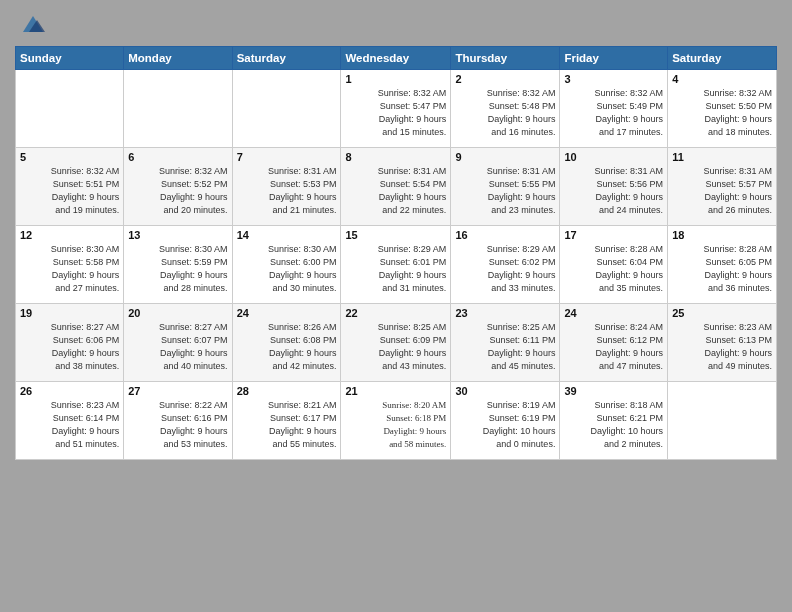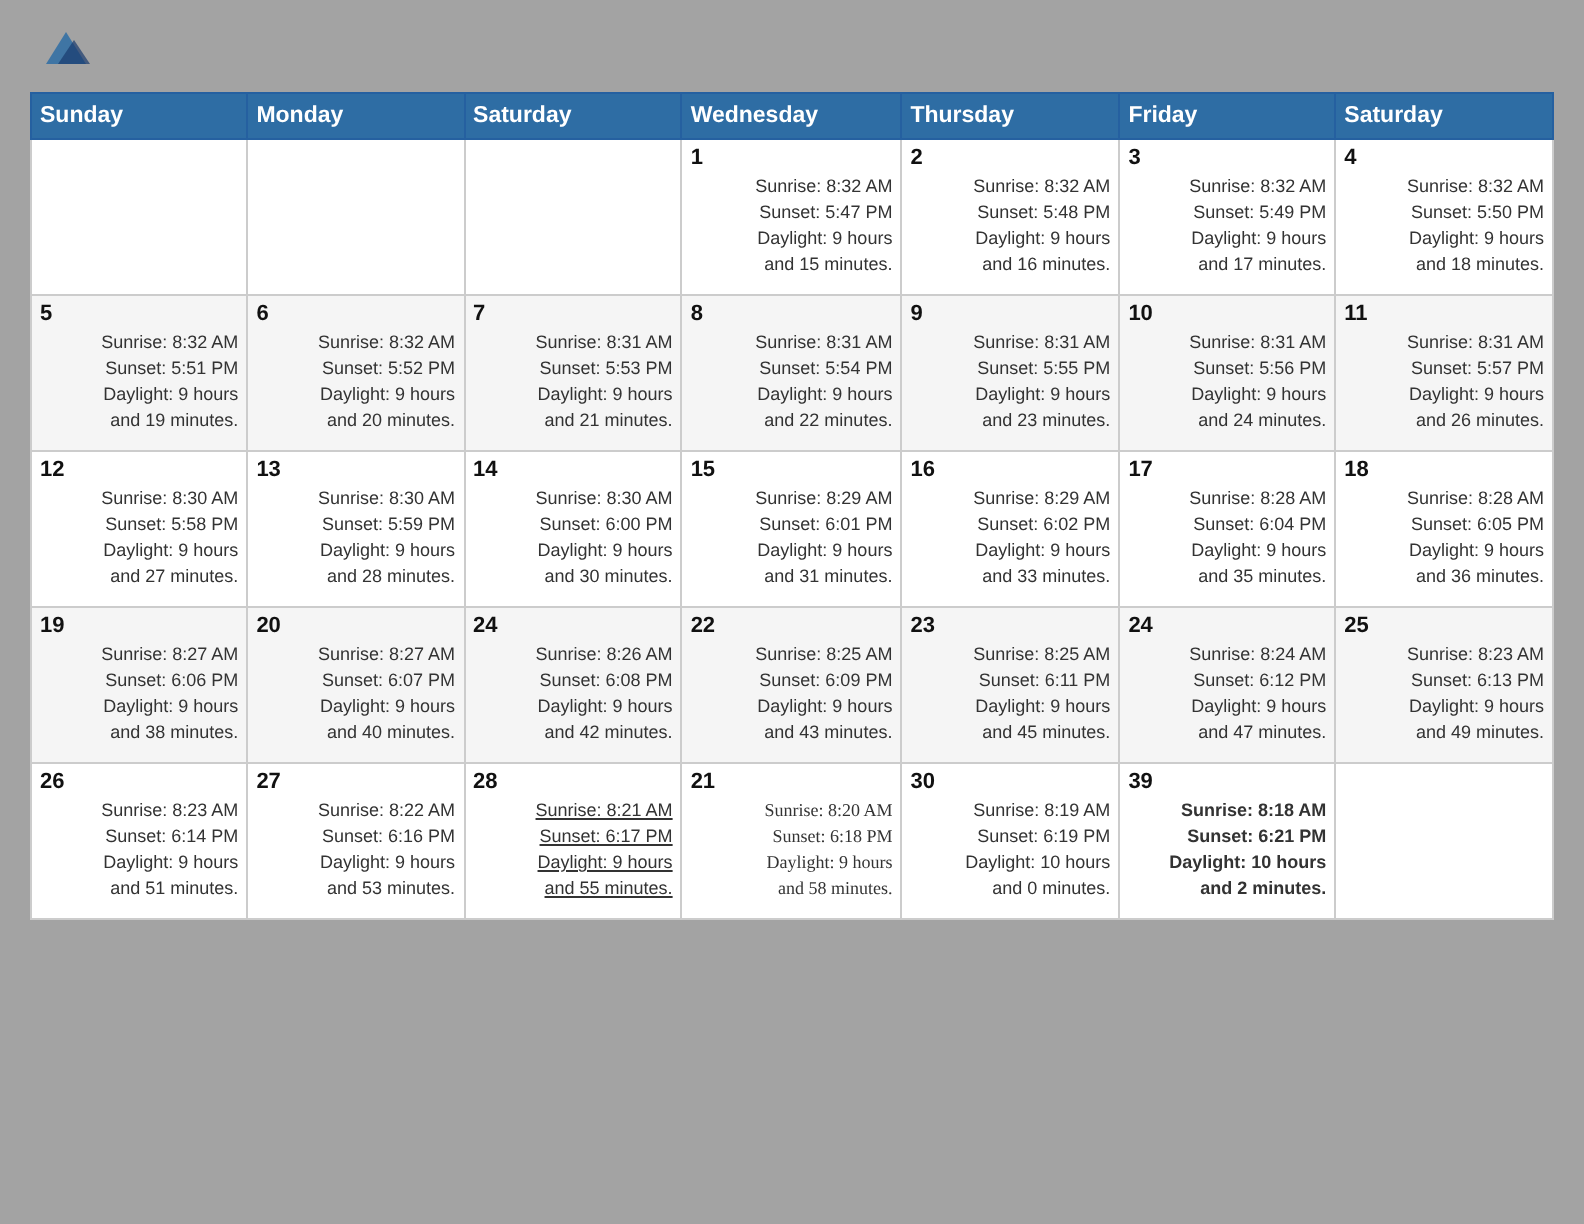--- a/index.html
+++ b/index.html
@@ -332,42 +332,42 @@
           </td>
           <td>
             <div class="day-number">27</div>
             <div class="day-info" style="white-space: pre-line;">Sunrise: 8:22 AM
 Sunset: 6:16 PM
 Daylight: 9 hours
 and 53 minutes.</div>
           </td>
           <td>
             <div class="day-number">28</div>
-            <div class="day-info" style="white-space: pre-line; text-decoration: underline;">Sunrise: 8:21 AM
+            <div class="day-info" style="white-space: pre-line;">Sunrise: 8:21 AM
 Sunset: 6:17 PM
 Daylight: 9 hours
 and 55 minutes.</div>
           </td>
           <td>
             <div class="day-number">21</div>
             <div class="day-info" style="white-space: pre-line; font-family: Liberation Serif, serif;">Sunrise: 8:20 AM
 Sunset: 6:18 PM
 Daylight: 9 hours
 and 58 minutes.</div>
           </td>
           <td>
             <div class="day-number">30</div>
             <div class="day-info" style="white-space: pre-line;">Sunrise: 8:19 AM
 Sunset: 6:19 PM
 Daylight: 10 hours
 and 0 minutes.</div>
           </td>
           <td>
             <div class="day-number">39</div>
-            <div class="day-info" style="white-space: pre-line; font-weight: bold;">Sunrise: 8:18 AM
+            <div class="day-info" style="white-space: pre-line;">Sunrise: 8:18 AM
 Sunset: 6:21 PM
 Daylight: 10 hours
 and 2 minutes.</div>
           </td>
           <td class="empty-cell"></td>
         </tr>
       </tbody>
   </table>
 </div>
 

